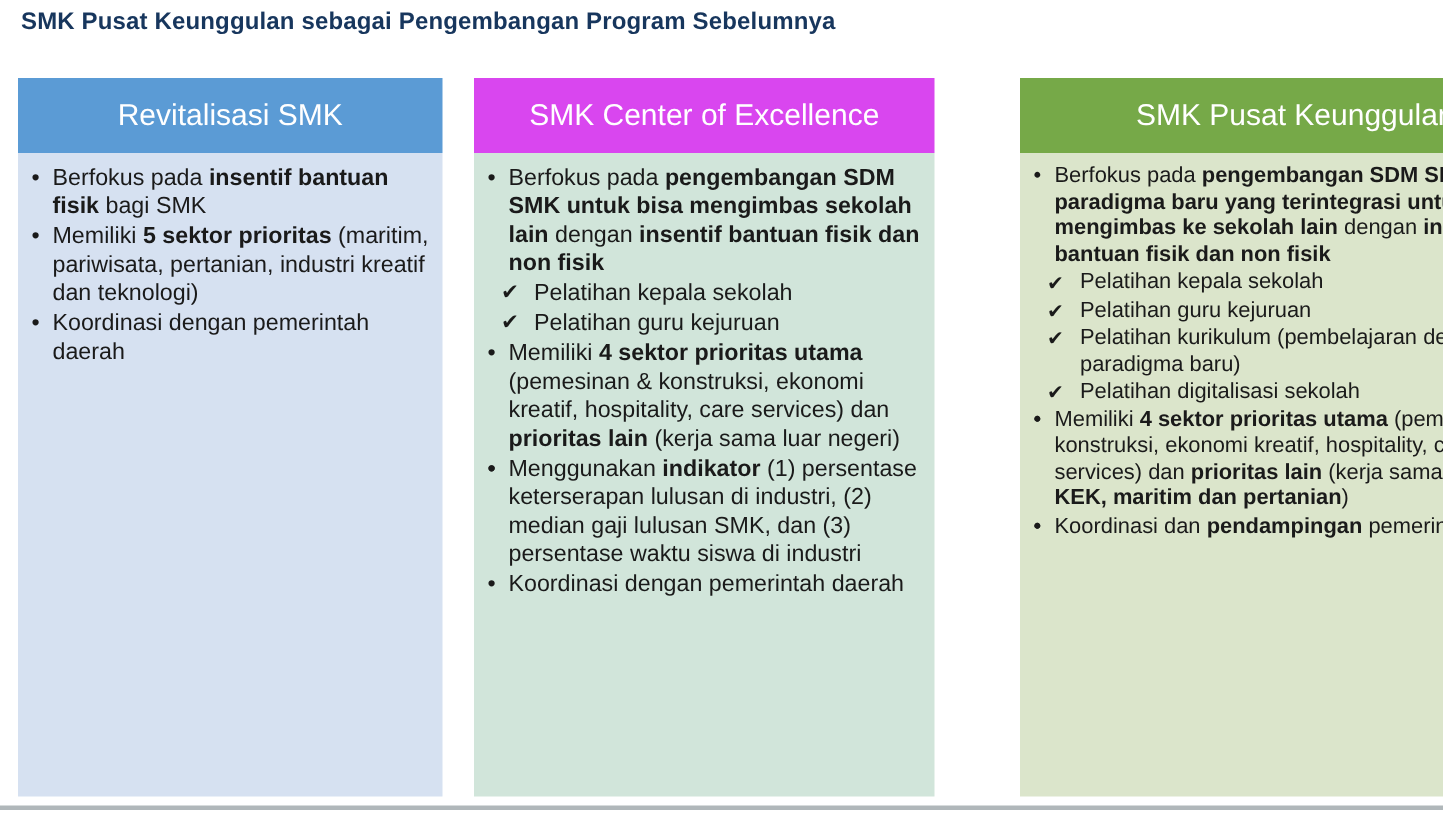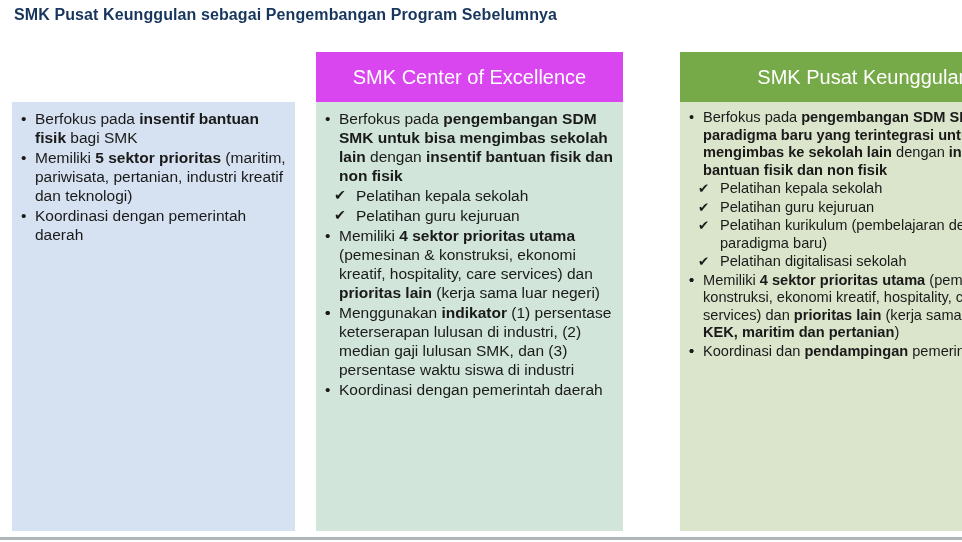--- a/index.html
+++ b/index.html
@@ -37,20 +37,21 @@
     position:absolute;left:0;top:537px;width:962px;height:3px;
   }
   b{font-weight:bold;}
 </style>
 </head>
 <body>
 
 <div class="slide-title" style="color: rgb(23, 54, 93);">SMK Pusat Keunggulan sebagai Pengembangan Program Sebelumnya</div>
 
 <div class="column col-0">
+  <div class="col-header" style="background: rgb(91, 155, 213);">Revitalisasi SMK</div>
   <div class="col-body" style="background: rgb(214, 225, 241);">
       <div class="item"><span class="marker">•</span><span>Berfokus pada <b>insentif bantuan fisik</b> bagi SMK</span></div>
       <div class="item"><span class="marker">•</span><span>Memiliki <b>5 sektor prioritas</b> (maritim, pariwisata, pertanian, industri kreatif dan teknologi)</span></div>
       <div class="item"><span class="marker">•</span><span>Koordinasi dengan pemerintah daerah</span></div>
     </div>
 </div>
 
 <div class="column col-1">
   <div class="col-header" style="background: #d946ef;">SMK Center of Excellence</div>
   <div class="col-body" style="background: rgb(209, 229, 218);">

